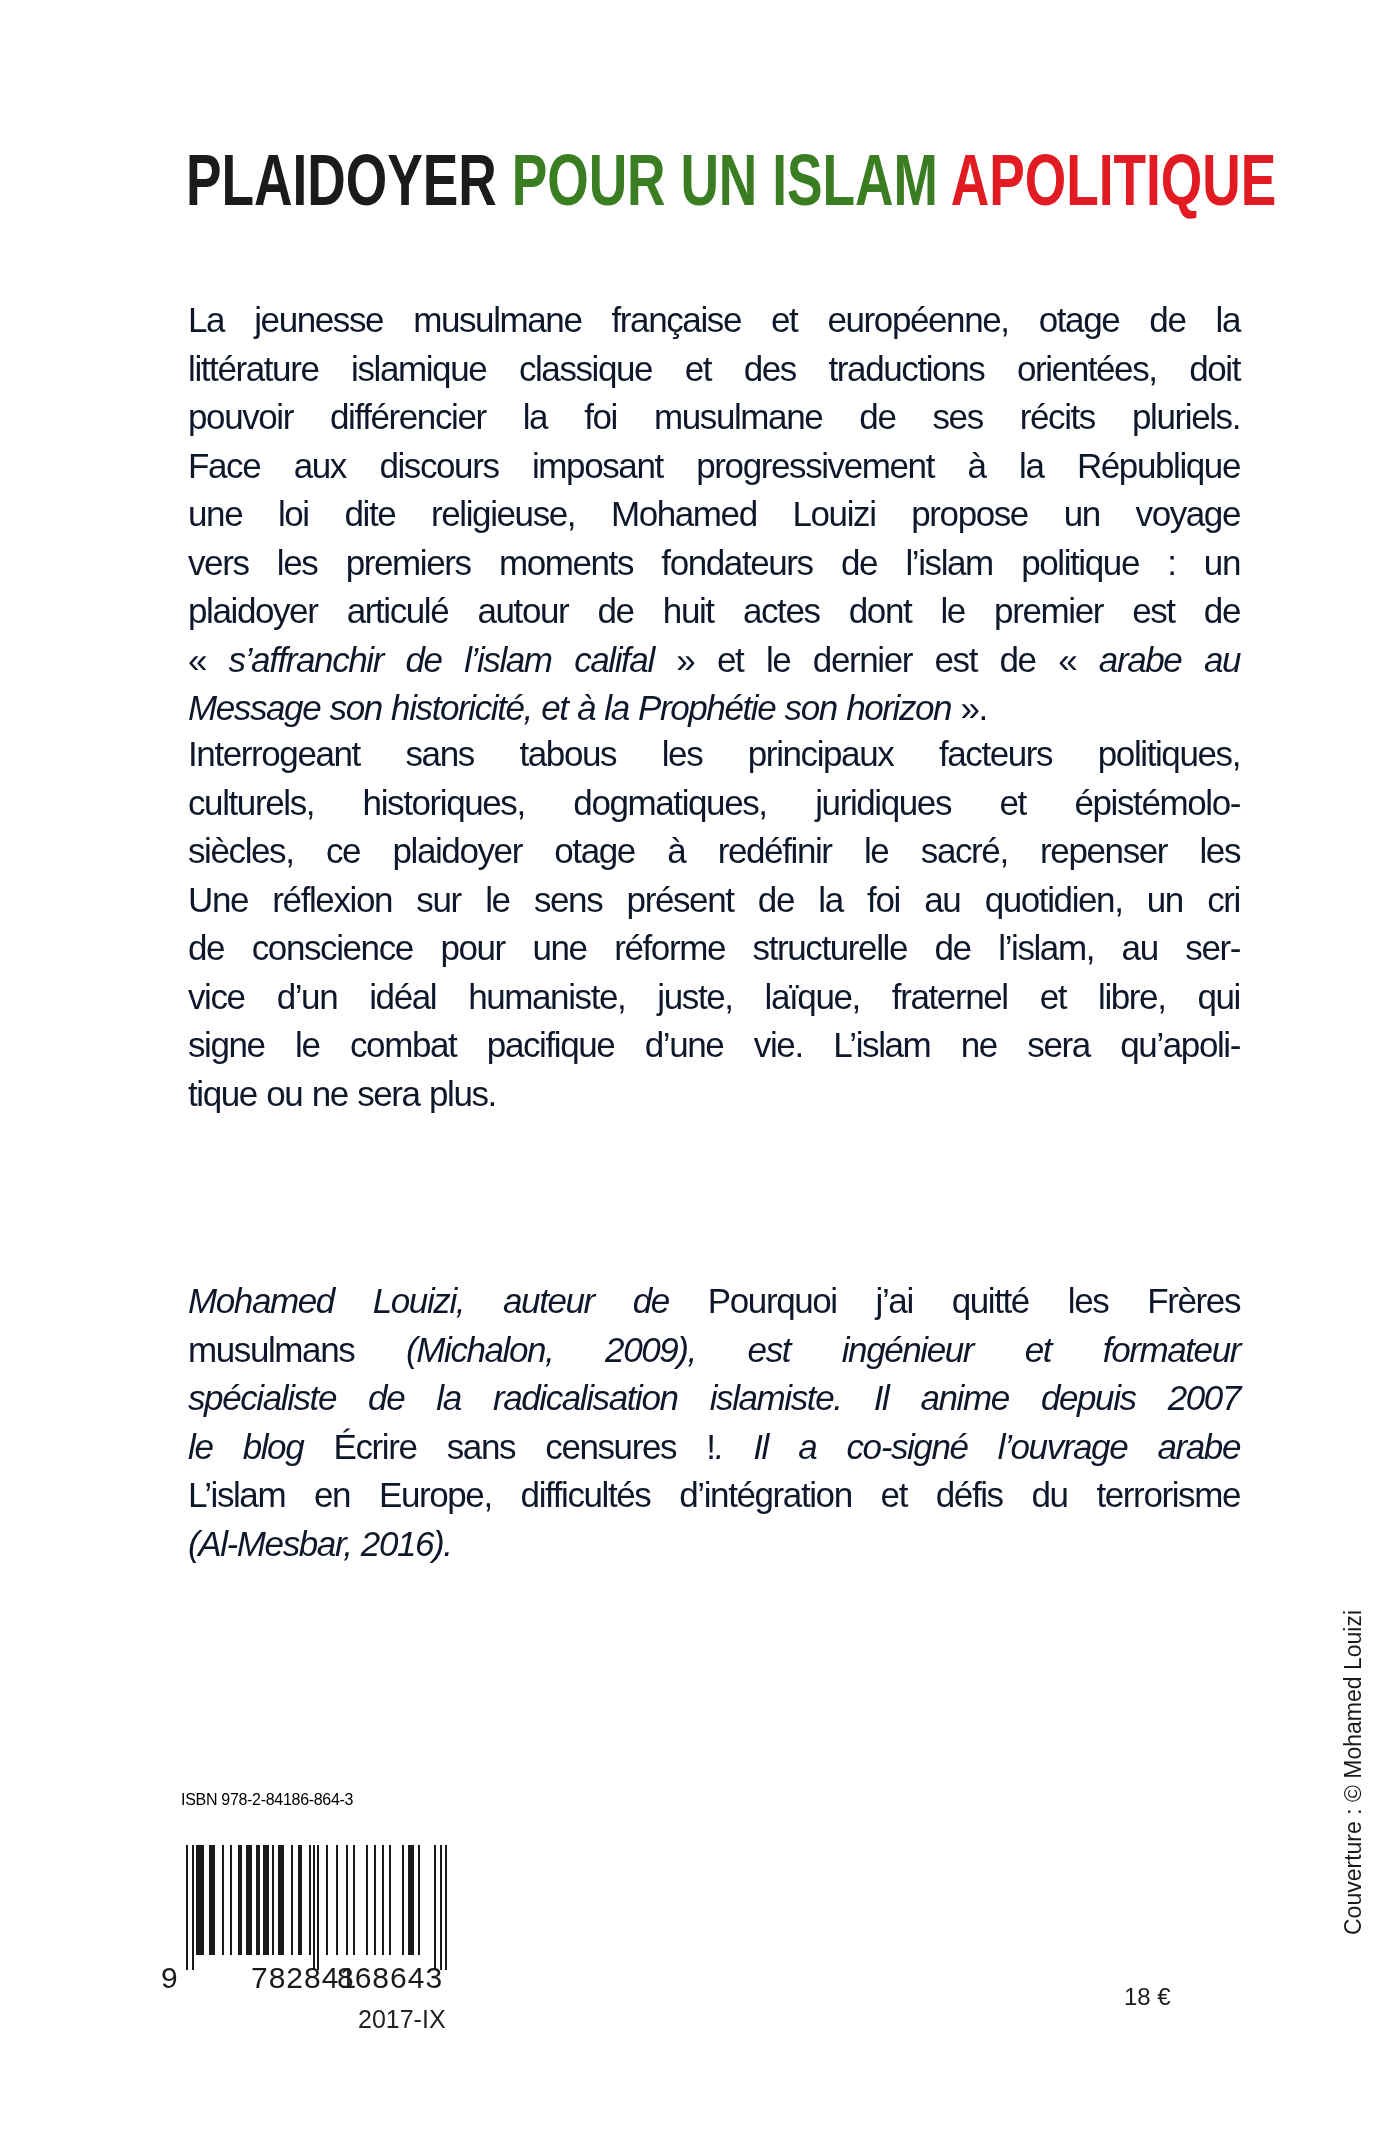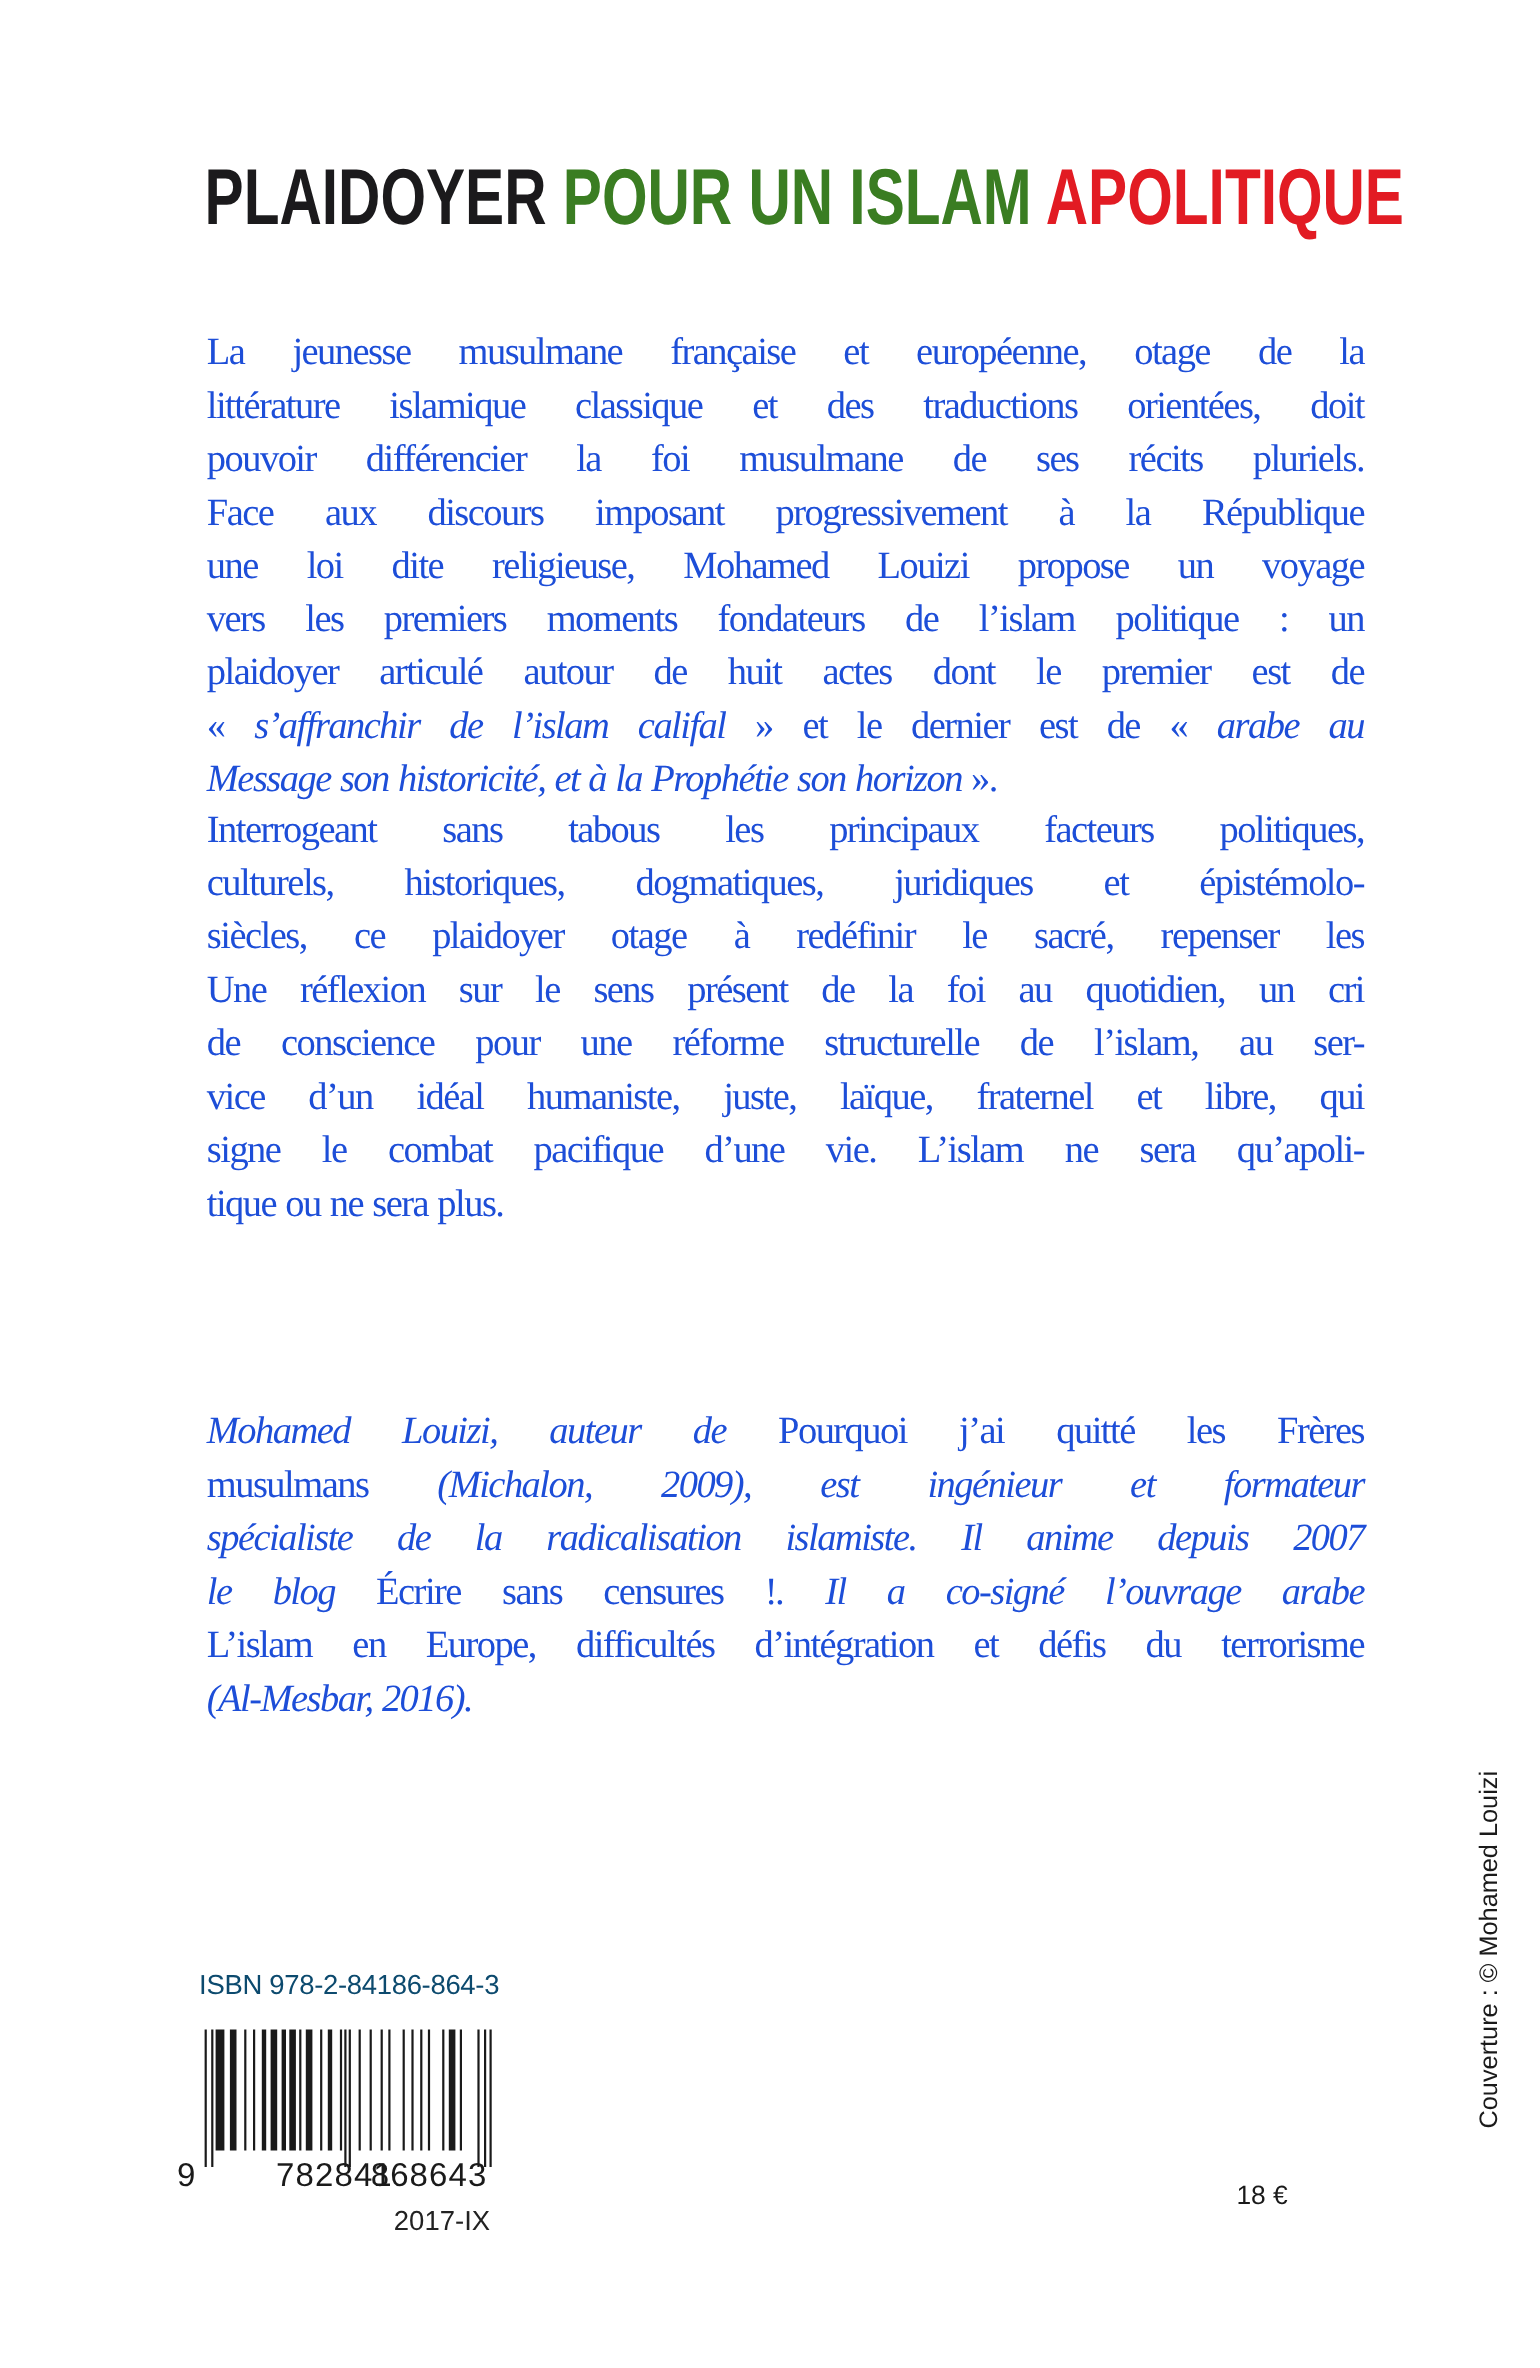--- a/index.html
+++ b/index.html
@@ -11,40 +11,40 @@
     transform-origin: left top; transform: scaleX(0.74);
     letter-spacing: 0px;
   }
   .title span { display: inline; }
   .t-black { color: #1b1a1c; }
   .t-green { color: #3a7d22; }
   .t-red { color: #e21b23; }
 
   .para {
     position: absolute; left: 188px; width: 1052px;
-    font-family: Liberation Serif, serif;
-    font-size: 35px; line-height: 48.5px; color: #1d4ed8;
+    font-family: Liberation Sans, sans-serif;
+    font-size: 35px; line-height: 48.5px; color: #0f172a;
   }
   .para .line {
     display: block; height: 48.5px; white-space: nowrap;
     text-align: justify; text-align-last: justify;
     transform-origin: left top;
   }
   .para .line.last { text-align: left; text-align-last: left; }
   .line-inner { display: inline-block; width: 100%; text-align: justify; text-align-last: justify; white-space: normal; letter-spacing: -1.4px; word-spacing: 1px; }
   .line.last .line-inner { text-align-last: left; }
   .it { font-style: italic; }
 
   #p1 { top: 296px; }
   #p2 { top: 730px; }
   #p3 { top: 1277px; }
 
   .isbn {
     position: absolute; left: 181px; top: 1791px;
-    font-family: "Liberation Sans", sans-serif; font-size: 25px; color: #0c4a6e;
+    font-family: "Liberation Sans", sans-serif; font-size: 16px; color: #000000;
     letter-spacing: -0.3px;
   }
   .barcode-wrap {
     position: absolute; left: 160px; top: 1840px; width: 300px; height: 150px;
   }
   .barcode-wrap svg { position: absolute; left: 0; top: 0; }
   .bc-digit {
     position: absolute; font-family: "Liberation Sans", sans-serif; font-size: 30px; color: #1a1a1a; top: 1961px;
   }
   .edition {

